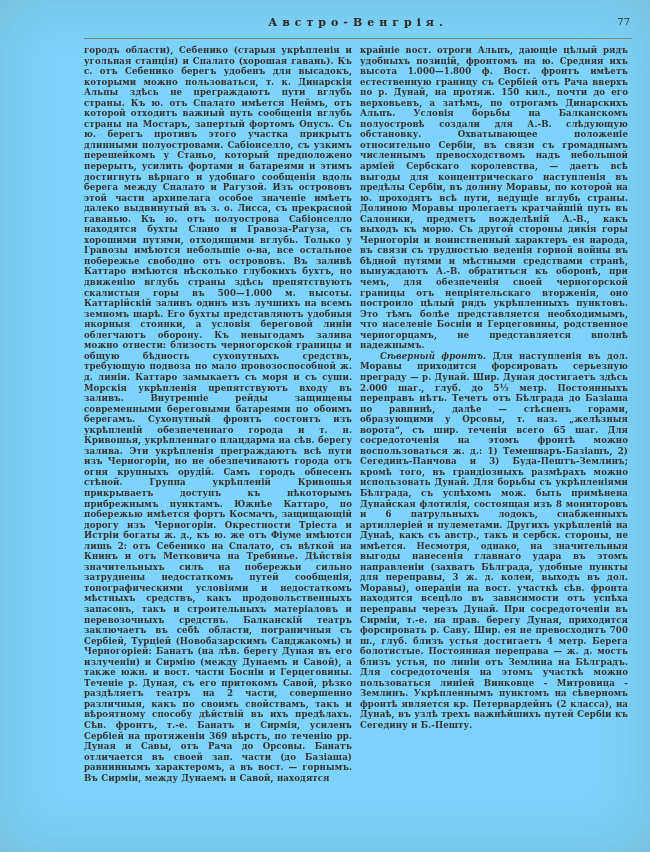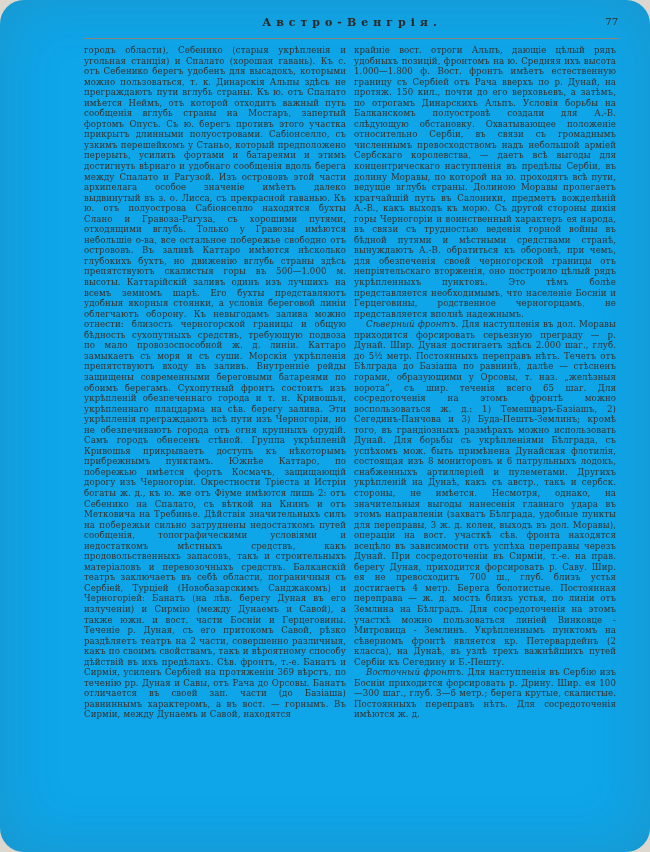--- a/index.html
+++ b/index.html
@@ -7,27 +7,26 @@
     padding: 0;
     width: 650px;
     height: 852px;
     overflow: hidden;
     background: #dcd8d0;
   }
   .page {
     position: relative;
     width: 650px;
     height: 852px;
-    background: #0ea5e9;
+    background: #7dd3fc;
     box-shadow: inset 0 0 60px rgba(90,80,60,0.18);
     box-sizing: border-box;
-    padding: 16px 30px 8px 84px;
+    padding: 16px 18px 8px 84px;
     font-family: "DejaVu Serif", "Liberation Serif", serif;
     color: #2e2c28;
-    border-radius: 24px;
   }
   .header {
     position: relative;
     height: 20px;
     margin-bottom: 2px;
   }
   .running-title {
     position: absolute;
     left: 0; right: 0;
     text-align: center;
@@ -46,20 +45,21 @@
   .rule {
     height: 1px;
     background: #8b867c;
     margin: 2px 0 6px 0;
   }
   .columns {
     display: flex;
     gap: 8px;
     height: 796px;
     overflow: hidden;
+    font-weight: bold;
   }
   .col {
     width: calc(50% - 6px);
     height: 100%;
     overflow: hidden;
     text-align: justify;
     font-size: 8.6px;
     line-height: 10.55px;
     letter-spacing: 0.1px;
     word-spacing: 0.2px;
@@ -67,34 +67,34 @@
   }
   .para {
     margin: 0;
     text-indent: 0;
   }
   .para.indent {
     text-indent: 12px;
   }
   .lead {
     font-style: italic;
+    margin-left: 8px;
   }
 </style>
 </head>
 <body>
 
 <div class="page">
   <div class="header">
     <span class="running-title">Австро-Венгрія.</span>
     <span class="page-number">77</span>
   </div>
   <div class="rule"></div>
   <div class="columns">
     <div class="col" id="col-left">
         <p class="para">городъ области), Себенико (старыя укрѣпленія и угольная станція) и Спалато (хорошая гавань). Къ с. отъ Себенико берегъ удобенъ для высадокъ, которыми можно пользоваться, т. к. Динарскія Альпы здѣсь не преграждаютъ пути вглубь страны. Къ ю. отъ Спалато имѣется Неймъ, отъ которой отходитъ важный путь сообщенія вглубь страны на Мостаръ, запертый фортомъ Опусъ. Съ ю. берегъ противъ этого участка прикрытъ длинными полуостровами. Сабіонселло, съ узкимъ перешейкомъ у Станьо, который предположено перерыть, усилить фортами и батареями и этимъ достигнуть вѣрнаго и удобнаго сообщенія вдоль берега между Спалато и Рагузой. Изъ острововъ этой части архипелага особое значеніе имѣетъ далеко выдвинутый въ з. о. Лисса, съ прекрасной гаванью. Къ ю. отъ полуострова Сабіонселло находятся бухты Слано и Гравоза-Рагуза, съ хорошими путями, отходящими вглубь. Только у Гравозы имѣются небольшіе о-ва, все остальное побережье свободно отъ острововъ. Въ заливѣ Каттаро имѣются нѣсколько глубокихъ бухтъ, но движенію вглубь страны здѣсь препятствуютъ скалистыя горы въ 500—1.000 м. высоты. Каттарійскій заливъ одинъ изъ лучшихъ на всемъ земномъ шарѣ. Его бухты представляютъ удобныя якорныя стоянки, а условія береговой линіи облегчаютъ оборону. Къ невыгодамъ залива можно отнести: близость черногорской границы и общую бѣдность сухопутныхъ средствъ, требующую подвоза по мало провозоспособной ж. д. линіи. Каттаро замыкаетъ съ моря и съ суши. Морскія укрѣпленія препятствуютъ входу въ заливъ. Внутренніе рейды защищены современными береговыми батареями по обоимъ берегамъ. Сухопутный фронтъ состоитъ изъ укрѣпленій обезпеченнаго города и т. н. Кривошья, укрѣпленнаго плацдарма на сѣв. берегу залива. Эти укрѣпленія преграждаютъ всѣ пути изъ Черногоріи, но не обезпечиваютъ города отъ огня крупныхъ орудій. Самъ городъ обнесенъ стѣной. Группа укрѣпленій Кривошья прикрываетъ доступъ къ нѣкоторымъ прибрежнымъ пунктамъ. Южнѣе Каттаро, по побережью имѣется фортъ Космачъ, защищающій дорогу изъ Черногоріи. Окрестности Тріеста и Истріи богаты ж. д., къ ю. же отъ Фіуме имѣются лишь 2: отъ Себенико на Спалато, съ вѣткой на Книнъ и отъ Метковича на Требинье. Дѣйствія значительныхъ силъ на побережьи сильно затруднены недостаткомъ путей сообщенія, топографическими условіями и недостаткомъ мѣстныхъ средствъ, какъ продовольственныхъ запасовъ, такъ и строительныхъ матеріаловъ и перевозочныхъ средствъ. Балканскій театръ заключаетъ въ себѣ области, пограничныя съ Сербіей, Турціей (Новобазарскимъ Санджакомъ) и Черногоріей: Банатъ (на лѣв. берегу Дуная въ его излученіи) и Сирмію (между Дунаемъ и Савой), а также южн. и вост. части Босніи и Герцеговины. Теченіе р. Дуная, съ его притокомъ Савой, рѣзко раздѣляетъ театръ на 2 части, совершенно различныя, какъ по своимъ свойствамъ, такъ и вѣроятному способу дѣйствій въ ихъ предѣлахъ. Сѣв. фронтъ, т.-е. Банатъ и Сирмія, усиленъ Сербіей на протяженіи 369 вѣрстъ, по теченію рр. Дуная и Савы, отъ Рача до Орсовы. Банатъ отличается въ своей зап. части (до Базіаша) равниннымъ характеромъ, а въ вост. — горнымъ. Въ Сирміи, между Дунаемъ и Савой, находятся</p>
       </div>
     <div class="col" id="col-right">
         <p class="para">крайніе вост. отроги Альпъ, дающіе цѣлый рядъ удобныхъ позицій, фронтомъ на ю. Средняя ихъ высота 1.000—1.800 ф. Вост. фронтъ имѣетъ естественную границу съ Сербіей отъ Рача вверхъ по р. Дунай, на протяж. 150 кил., почти до его верховьевъ, а затѣмъ, по отрогамъ Динарскихъ Альпъ. Условія борьбы на Балканскомъ полуостровѣ создали для А.-В. слѣдующую обстановку. Охватывающее положеніе относительно Сербіи, въ связи съ громаднымъ численнымъ превосходствомъ надъ небольшой арміей Сербскаго королевства, — даетъ всѣ выгоды для концентрическаго наступленія въ предѣлы Сербіи, въ долину Моравы, по которой на ю. проходятъ всѣ пути, ведущіе вглубь страны. Долиною Моравы пролегаетъ кратчайшій путь въ Салоники, предметъ вожделѣній А.-В., какъ выходъ къ морю. Съ другой стороны дикія горы Черногоріи и воинственный характеръ ея народа, въ связи съ трудностью веденія горной войны въ бѣдной путями и мѣстными средствами странѣ, вынуждаютъ А.-В. обратиться къ оборонѣ, при чемъ, для обезпеченія своей черногорской границы отъ непріятельскаго вторженія, оно построило цѣлый рядъ укрѣпленныхъ пунктовъ. Это тѣмъ болѣе представляется необходимымъ, что населеніе Босніи и Герцеговины, родственное черногорцамъ, не представляется вполнѣ надежнымъ.</p>
         <p class="para indent"><span class="lead">Сѣверный фронтъ. </span>Для наступленія въ дол. Моравы приходится форсировать серьезную преграду — р. Дунай. Шир. Дуная достигаетъ здѣсь 2.000 шаг., глуб. до 5½ метр. Постоянныхъ переправъ нѣтъ. Течетъ отъ Бѣлграда до Базіаша по равнинѣ, далѣе — стѣсненъ горами, образующими у Орсовы, т. наз. „желѣзныя ворота“, съ шир. теченія всего 65 шаг. Для сосредоточенія на этомъ фронтѣ можно воспользоваться ж. д.: 1) Темешваръ-Базіашъ, 2) Сегединъ-Панчова и 3) Буда-Пештъ-Землинъ; кромѣ того, въ грандіозныхъ размѣрахъ можно использовать Дунай. Для борьбы съ укрѣпленіями Бѣлграда, съ успѣхомъ мож. быть примѣнена Дунайская флотилія, состоящая изъ 8 мониторовъ и 6 патрульныхъ лодокъ, снабженныхъ артиллеріей и пулеметами. Другихъ укрѣпленій на Дунаѣ, какъ съ австр., такъ и сербск. стороны, не имѣется. Несмотря, однако, на значительныя выгоды нанесенія главнаго удара въ этомъ направленіи (захватъ Бѣлграда, удобные пункты для переправы, 3 ж. д. колеи, выходъ въ дол. Моравы), операціи на вост. участкѣ сѣв. фронта находятся всецѣло въ зависимости отъ успѣха переправы черезъ Дунай. При сосредоточеніи въ Сирміи, т.-е. на прав. берегу Дуная, приходится форсировать р. Саву. Шир. ея не превосходитъ 700 ш., глуб. близъ устья достигаетъ 4 метр. Берега болотистые. Постоянная переправа — ж. д. мостъ близъ устья, по линіи отъ Землина на Бѣлградъ. Для сосредоточенія на этомъ участкѣ можно пользоваться линіей Винковце - Митровица - Землинъ. Укрѣпленнымъ пунктомъ на сѣверномъ фронтѣ является кр. Петервардейнъ (2 класса), на Дунаѣ, въ узлѣ трехъ важнѣйшихъ путей Сербіи къ Сегедину и Б.-Пешту.</p>
-        <p class="para indent"><span class="lead">Восточный фронтъ. </span>Для наступленія въ Сербію изъ Босніи приходится форсировать р. Дрину. Шир. ея 100—300 шаг., глуб. 3—6 метр.; берега крутые, скалистые. Постоянныхъ переправъ нѣтъ. Для сосредоточенія имѣются ж. д.</p>
       </div>
   </div>
 </div>
 
 </body></html>

